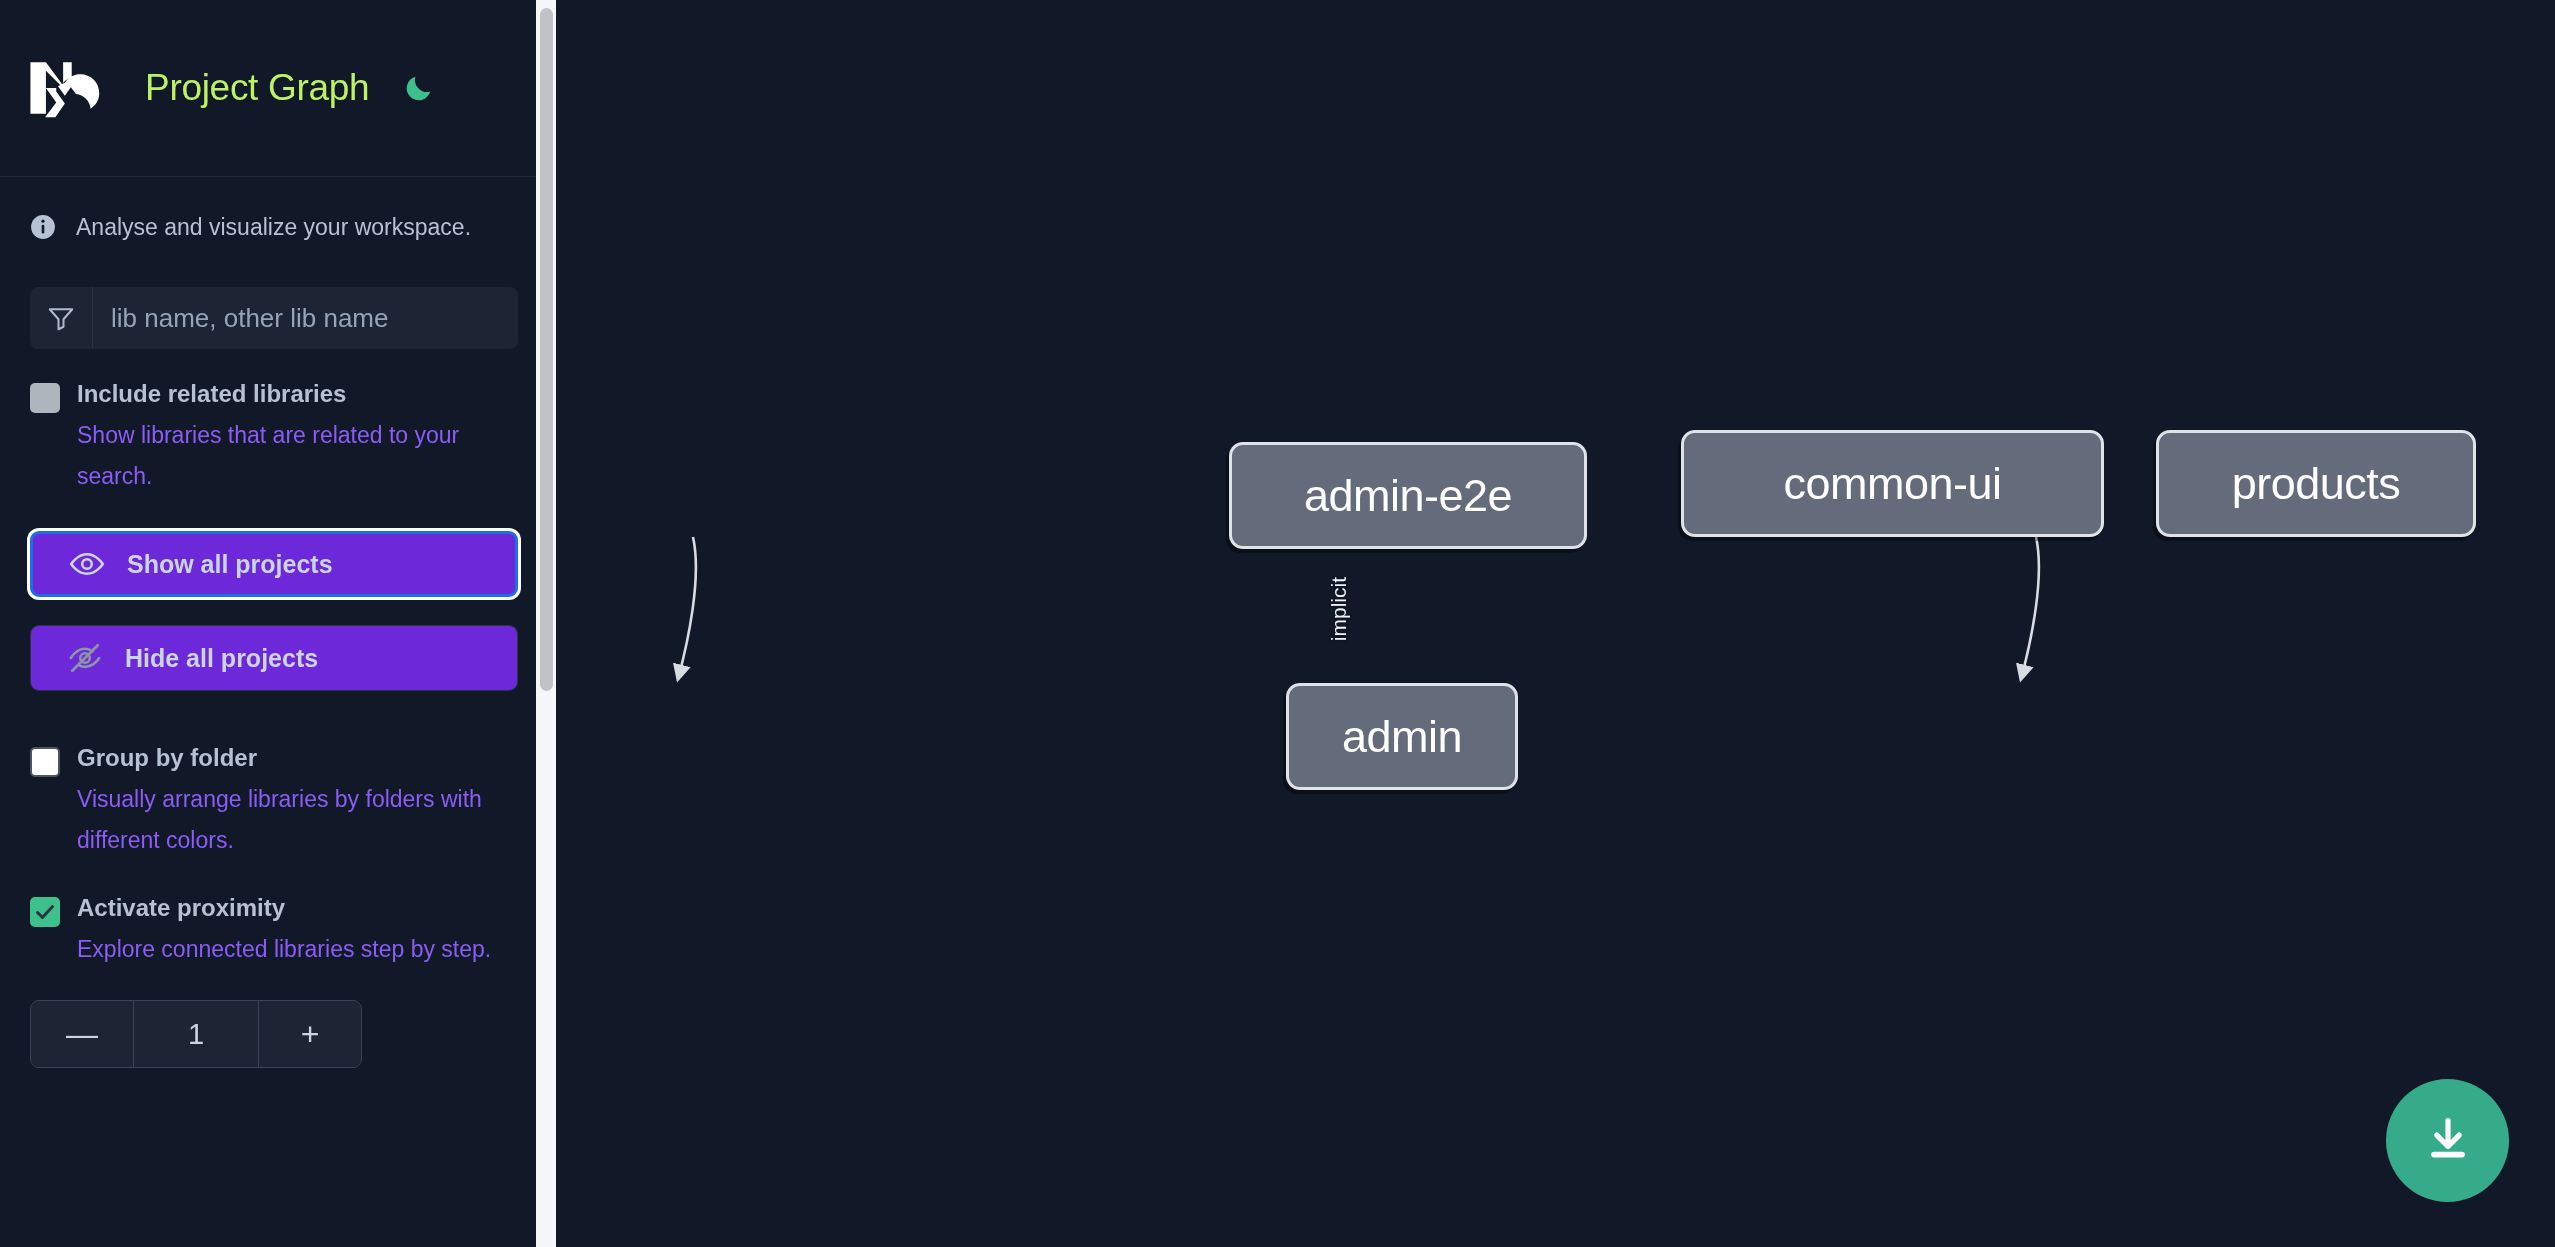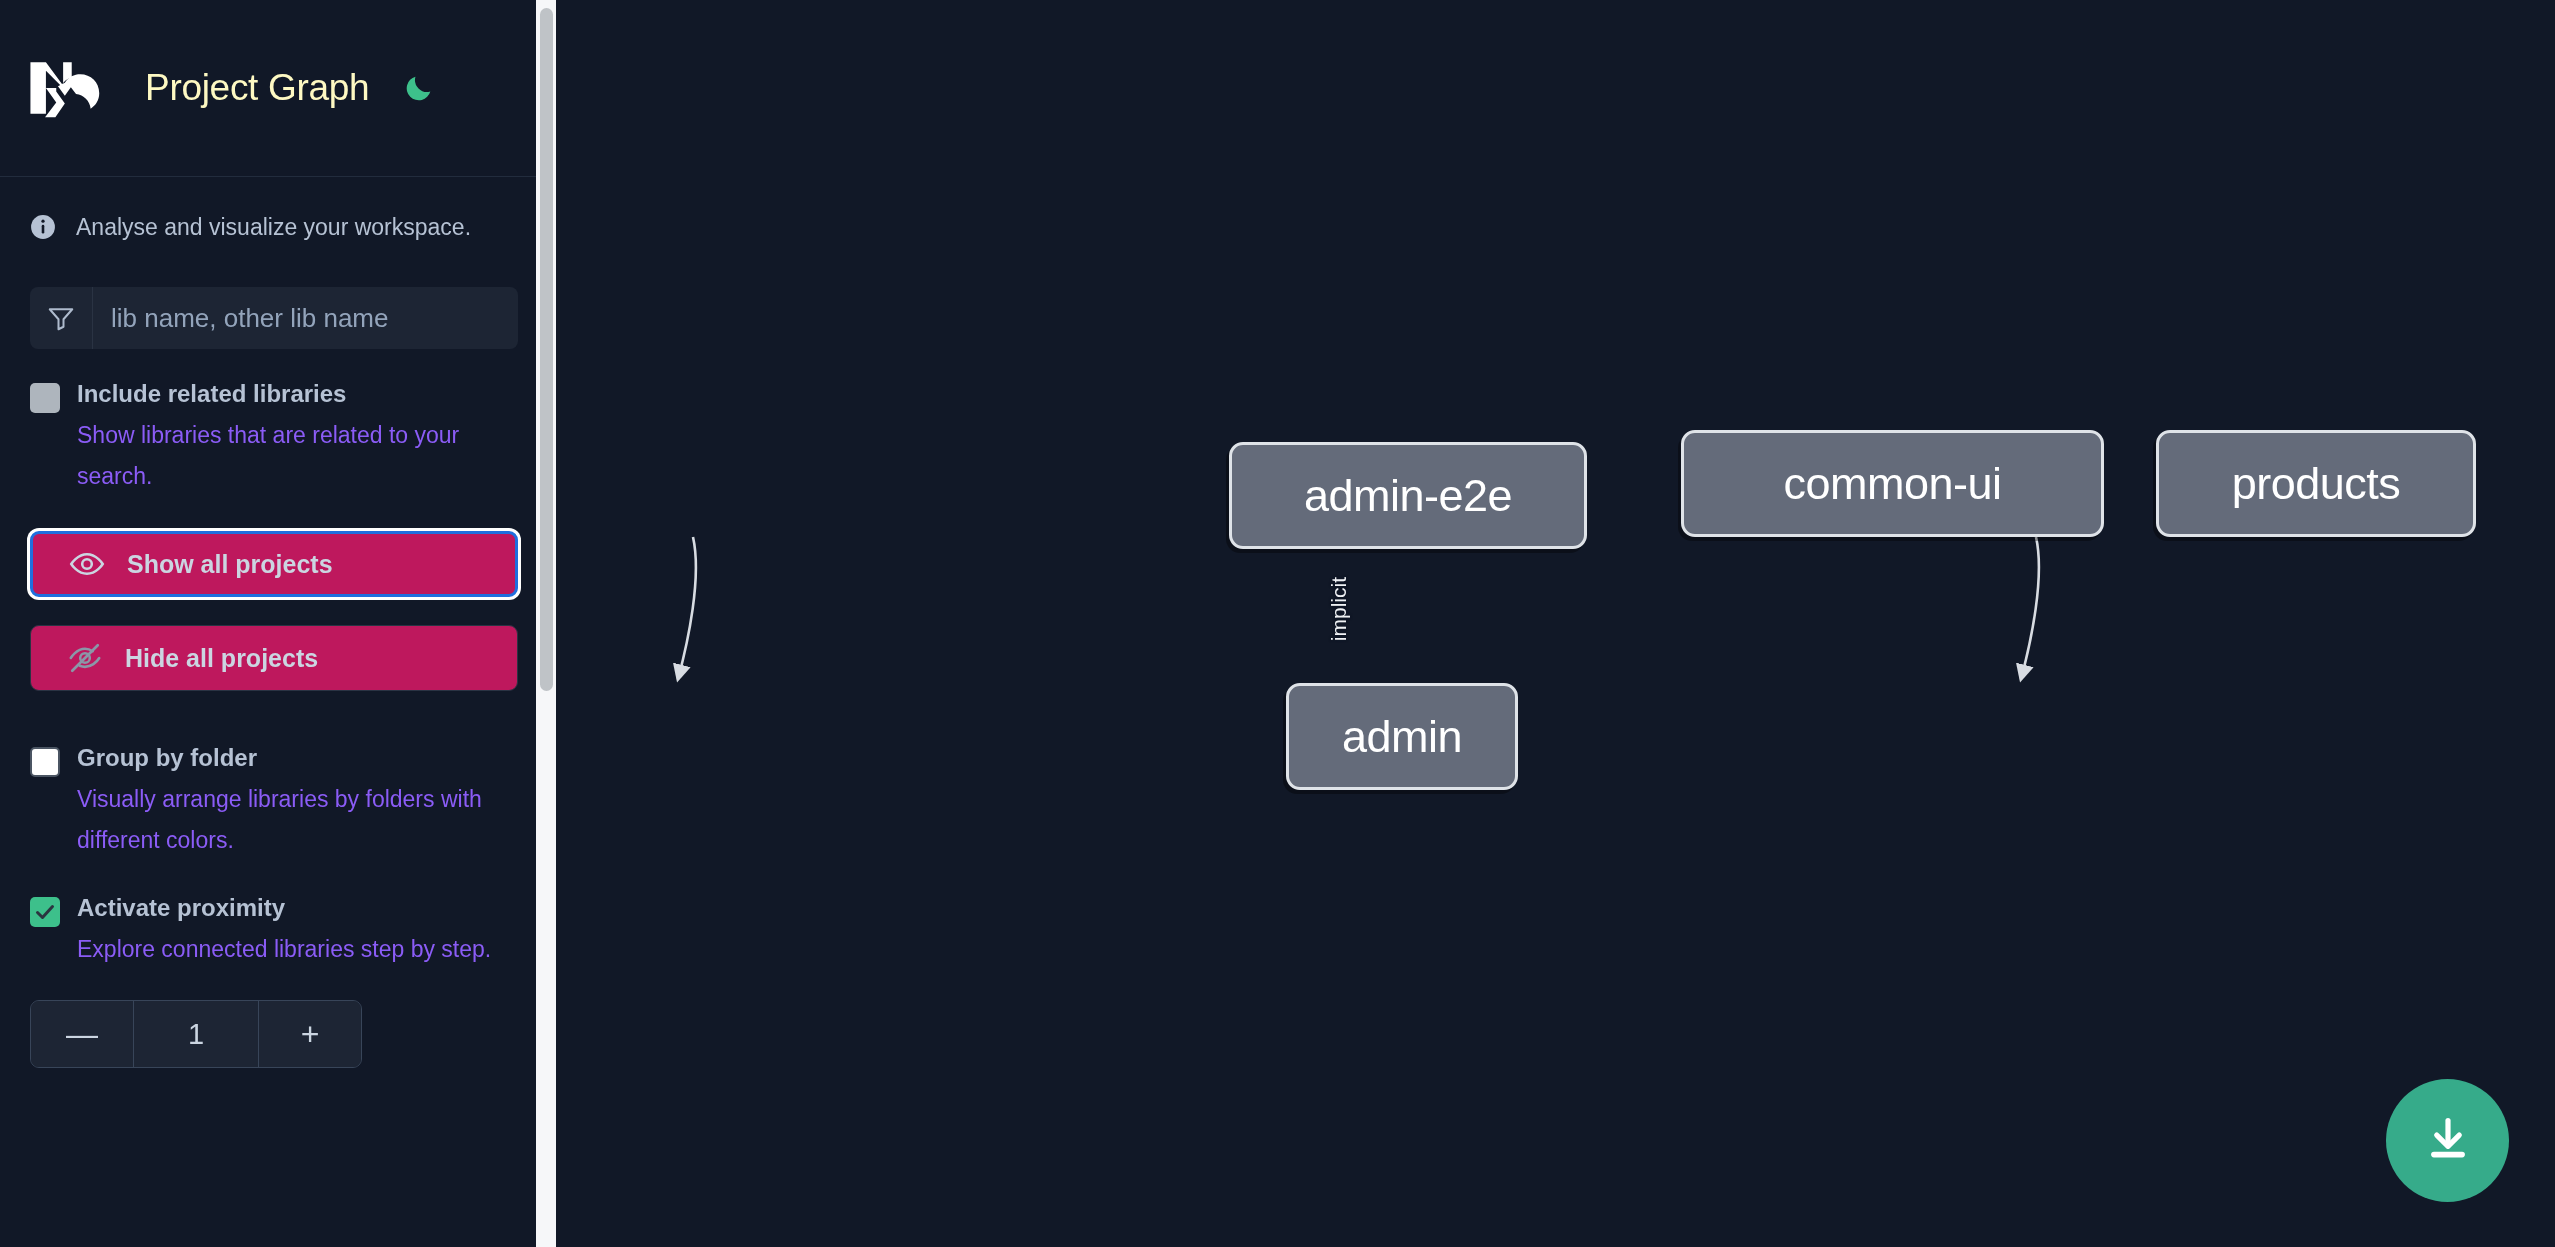--- a/index.html
+++ b/index.html
@@ -22,21 +22,21 @@
   .sidebar-scroll { width: 548px; height: 1247px; position: relative; }
 
   .header {
     height: 177px;
     display: flex; align-items: center;
     padding-left: 27px;
     border-bottom: 1px solid #222c3d;
   }
   .nx-logo { width: 86px; height: 62px; flex: 0 0 86px; }
   .app-title {
-    font-size: 37px; color: #fef9c3; font-weight: 400;
+    font-size: 37px; color: #bef264; font-weight: 400;
     margin-left: 32px; letter-spacing: -0.3px;
     white-space: nowrap;
   }
   .theme-toggle {
     margin-left: 30px; width: 40px; height: 40px;
     display: flex; align-items: center; justify-content: center;
     cursor: pointer;
   }
 
   .blurb {
@@ -83,21 +83,21 @@
   .opt-title { font-size: 24px; font-weight: bold; color: #b6c2d4; line-height: 30px; }
   .opt-desc {
     font-size: 23px; color: #8b5cf6; line-height: 41px;
     margin-top: 6px; max-width: 460px;
   }
 
   .btn-wrap { padding: 0 30px; margin-top: 34px; }
   .pill {
     position: relative;
     height: 66px; border-radius: 9px;
-    background: #be185d;
+    background: #6d28d9;
     display: flex; align-items: center;
     padding-left: 36px;
     cursor: pointer;
     border: 1px solid #2a3343;
   }
   .pill.focused {
     border: 3px solid #1f6fde;
     box-shadow: 0 0 0 3px #ffffff;
   }
   .pill-icon { width: 36px; height: 36px; margin-right: 22px; flex: 0 0 36px; }

